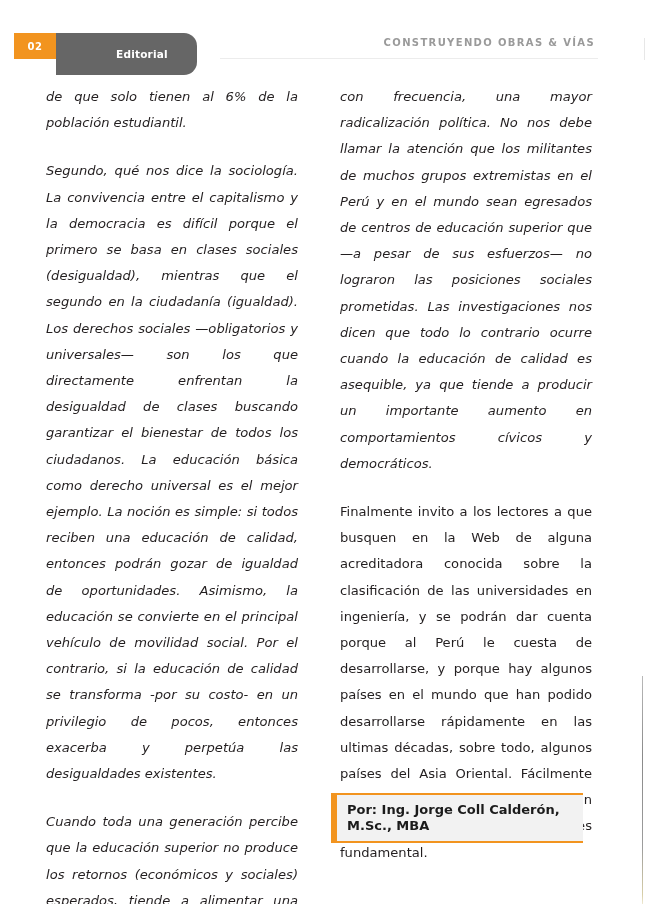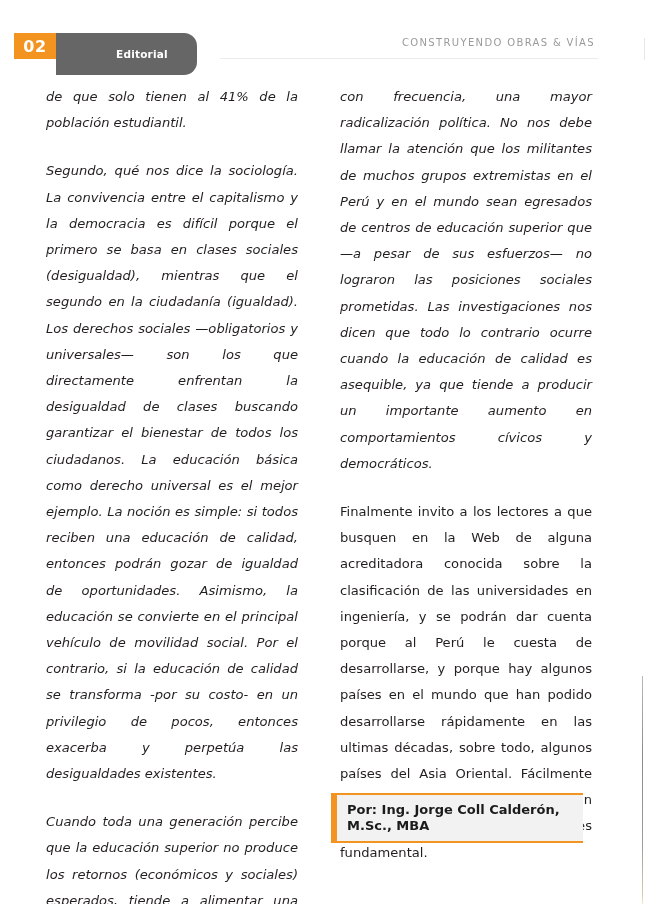--- a/index.html
+++ b/index.html
@@ -30,21 +30,21 @@
     width: 650px;
     height: 26px;
   }
   .folio {
     position: absolute;
     left: 14px; top: 0;
     width: 42px; height: 26px;
     background: #f2941f;
     color: #ffffff;
     font-family: "DejaVu Sans", sans-serif;
-    font-size: 16px;
+    font-size: 10px;
     font-weight: bold;
     letter-spacing: 0.5px;
     display: flex;
     align-items: center;
     justify-content: center;
   }
   .section-tab {
     position: absolute;
     left: 56px; top: 0;
     width: 110px; height: 42px;
@@ -59,21 +59,21 @@
     align-items: center;
     justify-content: center;
     padding-left: 31px;
   }
   .masthead {
     position: absolute;
     right: 55px;
     top: 4px;
     color: #9a9a9a;
     font-size: 10px;
-    font-weight: normal;
+    font-weight: bold;
     letter-spacing: 1.35px;
     white-space: nowrap;
   }
   .header-rule {
     position: absolute;
     left: 220px; top: 58px;
     width: 378px; height: 1px;
     background: #ececec;
   }
 
@@ -155,21 +155,21 @@
   <div class="header">
     <div class="folio">02</div>
     <div class="section-tab">Editorial</div>
     <div class="masthead">CONSTRUYENDO OBRAS &amp; VÍAS</div>
   </div>
   <div class="header-rule"></div>
 
   <div class="columns">
 
     <div class="col col-left">
-      <p class="para">de que solo tienen al 41% de la población estudiantil.</p>
+      <p class="para">de que solo tienen al 6% de la población estudiantil.</p>
       <p class="para">Segundo, qué nos dice la sociología. La convivencia entre el capitalismo y la democracia es difícil porque el primero se basa en clases sociales (desigualdad), mientras que el segundo en la ciudadanía (igualdad). Los derechos sociales —obligatorios y universales— son los que directamente enfrentan la desigualdad de clases buscando garantizar el bienestar de todos los ciudadanos. La educación básica como derecho universal es el mejor ejemplo. La noción es simple: si todos reciben una educación de calidad, entonces podrán gozar de igualdad de oportunidades. Asimismo, la educación se convierte en el principal vehículo de movilidad social. Por el contrario, si la educación de calidad se transforma -por su costo- en un privilegio de pocos, entonces exacerba y perpetúa las desigualdades existentes.</p>
       <p class="para">Cuando toda una generación percibe que la educación superior no produce los retornos (económicos y sociales) esperados, tiende a alimentar una profunda desazón hacia el sistema y,</p>
     </div>
 
     <div class="col col-right">
       <p class="para">con frecuencia, una mayor radicalización política. No nos debe llamar la atención que los militantes de muchos grupos extremistas en el Perú y en el mundo sean egresados de centros de educación superior que —a pesar de sus esfuerzos— no lograron las posiciones sociales prometidas. Las investigaciones nos dicen que todo lo contrario ocurre cuando la educación de calidad es asequible, ya que tiende a producir un importante aumento en comportamientos cívicos y democráticos.</p>
       <p class="para upright">Finalmente invito a los lectores a que busquen en la Web de alguna acreditadora conocida sobre la clasificación de las universidades en ingeniería, y se podrán dar cuenta porque al Perú le cuesta de desarrollarse, y porque hay algunos países en el mundo que han podido desarrollarse rápidamente en las ultimas décadas, sobre todo, algunos países del Asia Oriental. Fácilmente van a poder concluir que la educación de calidad en ciencias e ingeniería es fundamental.</p>
     </div>
 
   </div>

